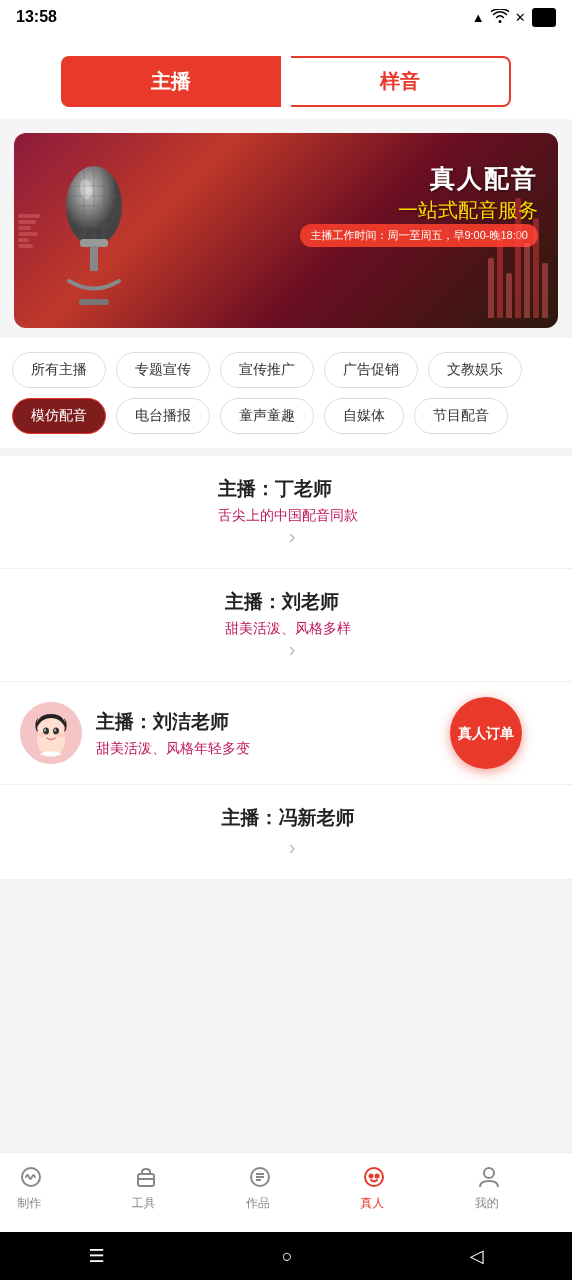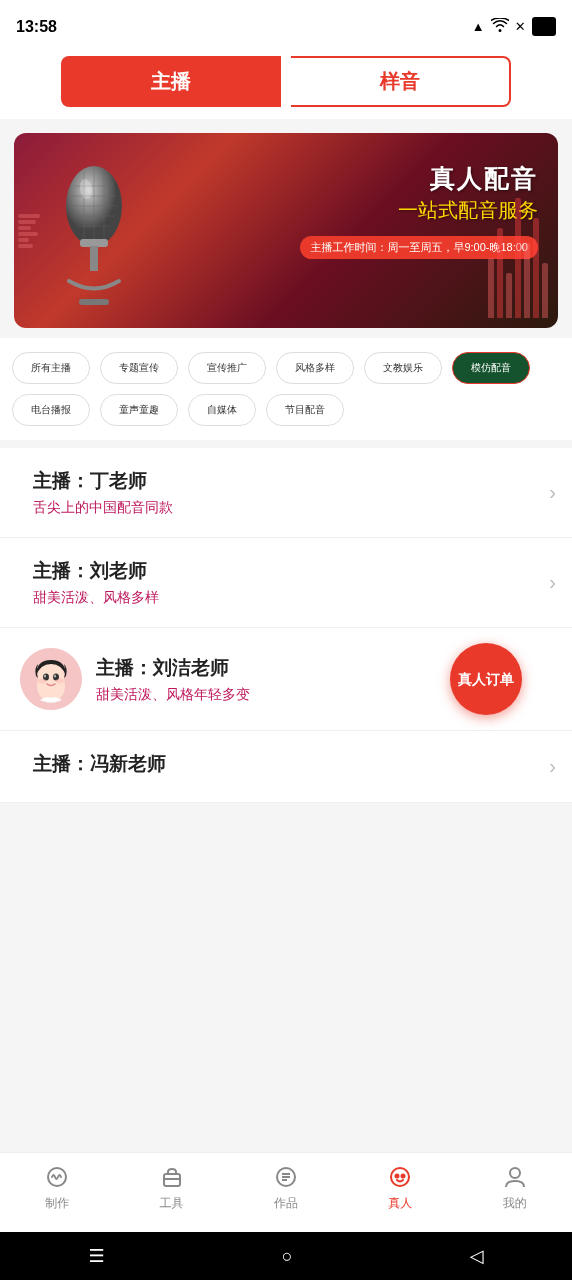--- a/index.html
+++ b/index.html
@@ -10,21 +10,21 @@
       background: #f5f5f5;
       font-family: -apple-system, 'PingFang SC', 'Helvetica Neue', sans-serif;
       overflow-x: hidden;
     }
 
     
     .status-bar {
       background: #fff;
       display: flex;
       justify-content: space-between;
-      align-items: flex-end;
+      align-items: flex-start;
       padding: 8px 16px;
       height: 44px;
     }
     .status-time {
       font-size: 16px;
       font-weight: 600;
       color: #000;
     }
     .status-icons {
       display: flex;
@@ -121,21 +121,20 @@
       font-weight: 400;
       margin-top: 4px;
       text-shadow: 1px 1px 3px rgba(0,0,0,0.5);
     }
     .banner-hours {
       background: #e8392a;
       color: #fff;
       font-size: 11px;
       padding: 4px 10px;
       border-radius: 12px;
-      margin-top: 12px;
       display: inline-block;
     }
     .banner-equalizer {
       position: absolute;
       right: 10px;
       top: 0;
       bottom: 0;
       width: 60px;
       display: flex;
       align-items: flex-end;
@@ -154,28 +153,28 @@
       background: #fff;
       padding: 14px 12px;
       display: flex;
       flex-wrap: wrap;
       gap: 10px;
       margin-bottom: 8px;
     }
     .tag {
       padding: 8px 18px;
       border-radius: 20px;
-      font-size: 10px;
+      font-size: 14px;
       border: 1.5px solid #ddd;
       background: #fff;
       color: #333;
       cursor: pointer;
     }
     .tag.active {
-      background: #14532d;
+      background: #7f1d1d;
       color: #fff;
       border-color: #e8392a;
     }
 
     
     .broadcaster-list {
       background: #fff;
       margin-top: 8px;
     }
     .broadcaster-item {
@@ -209,21 +208,22 @@
     .broadcaster-desc {
       font-size: 14px;
       color: #be185d;
     }
     .chevron-icon {
       color: #bbb;
       font-size: 20px;
       margin-left: 8px;
     }
     .broadcaster-item.no-avatar {
-      padding-left: 33px;
+      padding-left: 20px;
+      flex-direction: column;
     }
     .broadcaster-item.no-avatar .broadcaster-info {
       margin-left: 0;
     }
 
     
     .float-btn {
       position: absolute;
       right: 50px;
       top: 50%;
@@ -254,21 +254,21 @@
       background: #fff;
       border-top: 1px solid #eee;
       display: flex;
       justify-content: space-around;
       padding: 10px 0 20px;
       z-index: 100;
     }
     .nav-item {
       display: flex;
       flex-direction: column;
-      align-items: center;
+      align-items: flex-start;
       gap: 4px;
       cursor: pointer;
       min-width: 80px;
     }
     .nav-icon {
       width: 28px;
       height: 28px;
       display: flex;
       align-items: center;
       justify-content: center;
@@ -399,21 +399,21 @@
       <div class="eq-bar" style="height:75px;"></div>
       <div class="eq-bar" style="height:100px;background:#ff4444;"></div>
       <div class="eq-bar" style="height:55px;"></div>
     </div>
   </div>
 
   <div class="filter-tags" id="filter-tags-container">
   <span class="tag">所有主播</span>
       <span class="tag">专题宣传</span>
       <span class="tag">宣传推广</span>
-      <span class="tag">风格多样</span>
+      <span class="tag">广告促销</span>
       <span class="tag">文教娱乐</span>
       <span class="tag active">模仿配音</span>
       <span class="tag">电台播报</span>
       <span class="tag">童声童趣</span>
       <span class="tag">自媒体</span>
       <span class="tag">节目配音</span>
     </div>
 
   <div class="broadcaster-list" id="broadcaster-list-container">
   <div class="broadcaster-item no-avatar" style="position: relative;">

